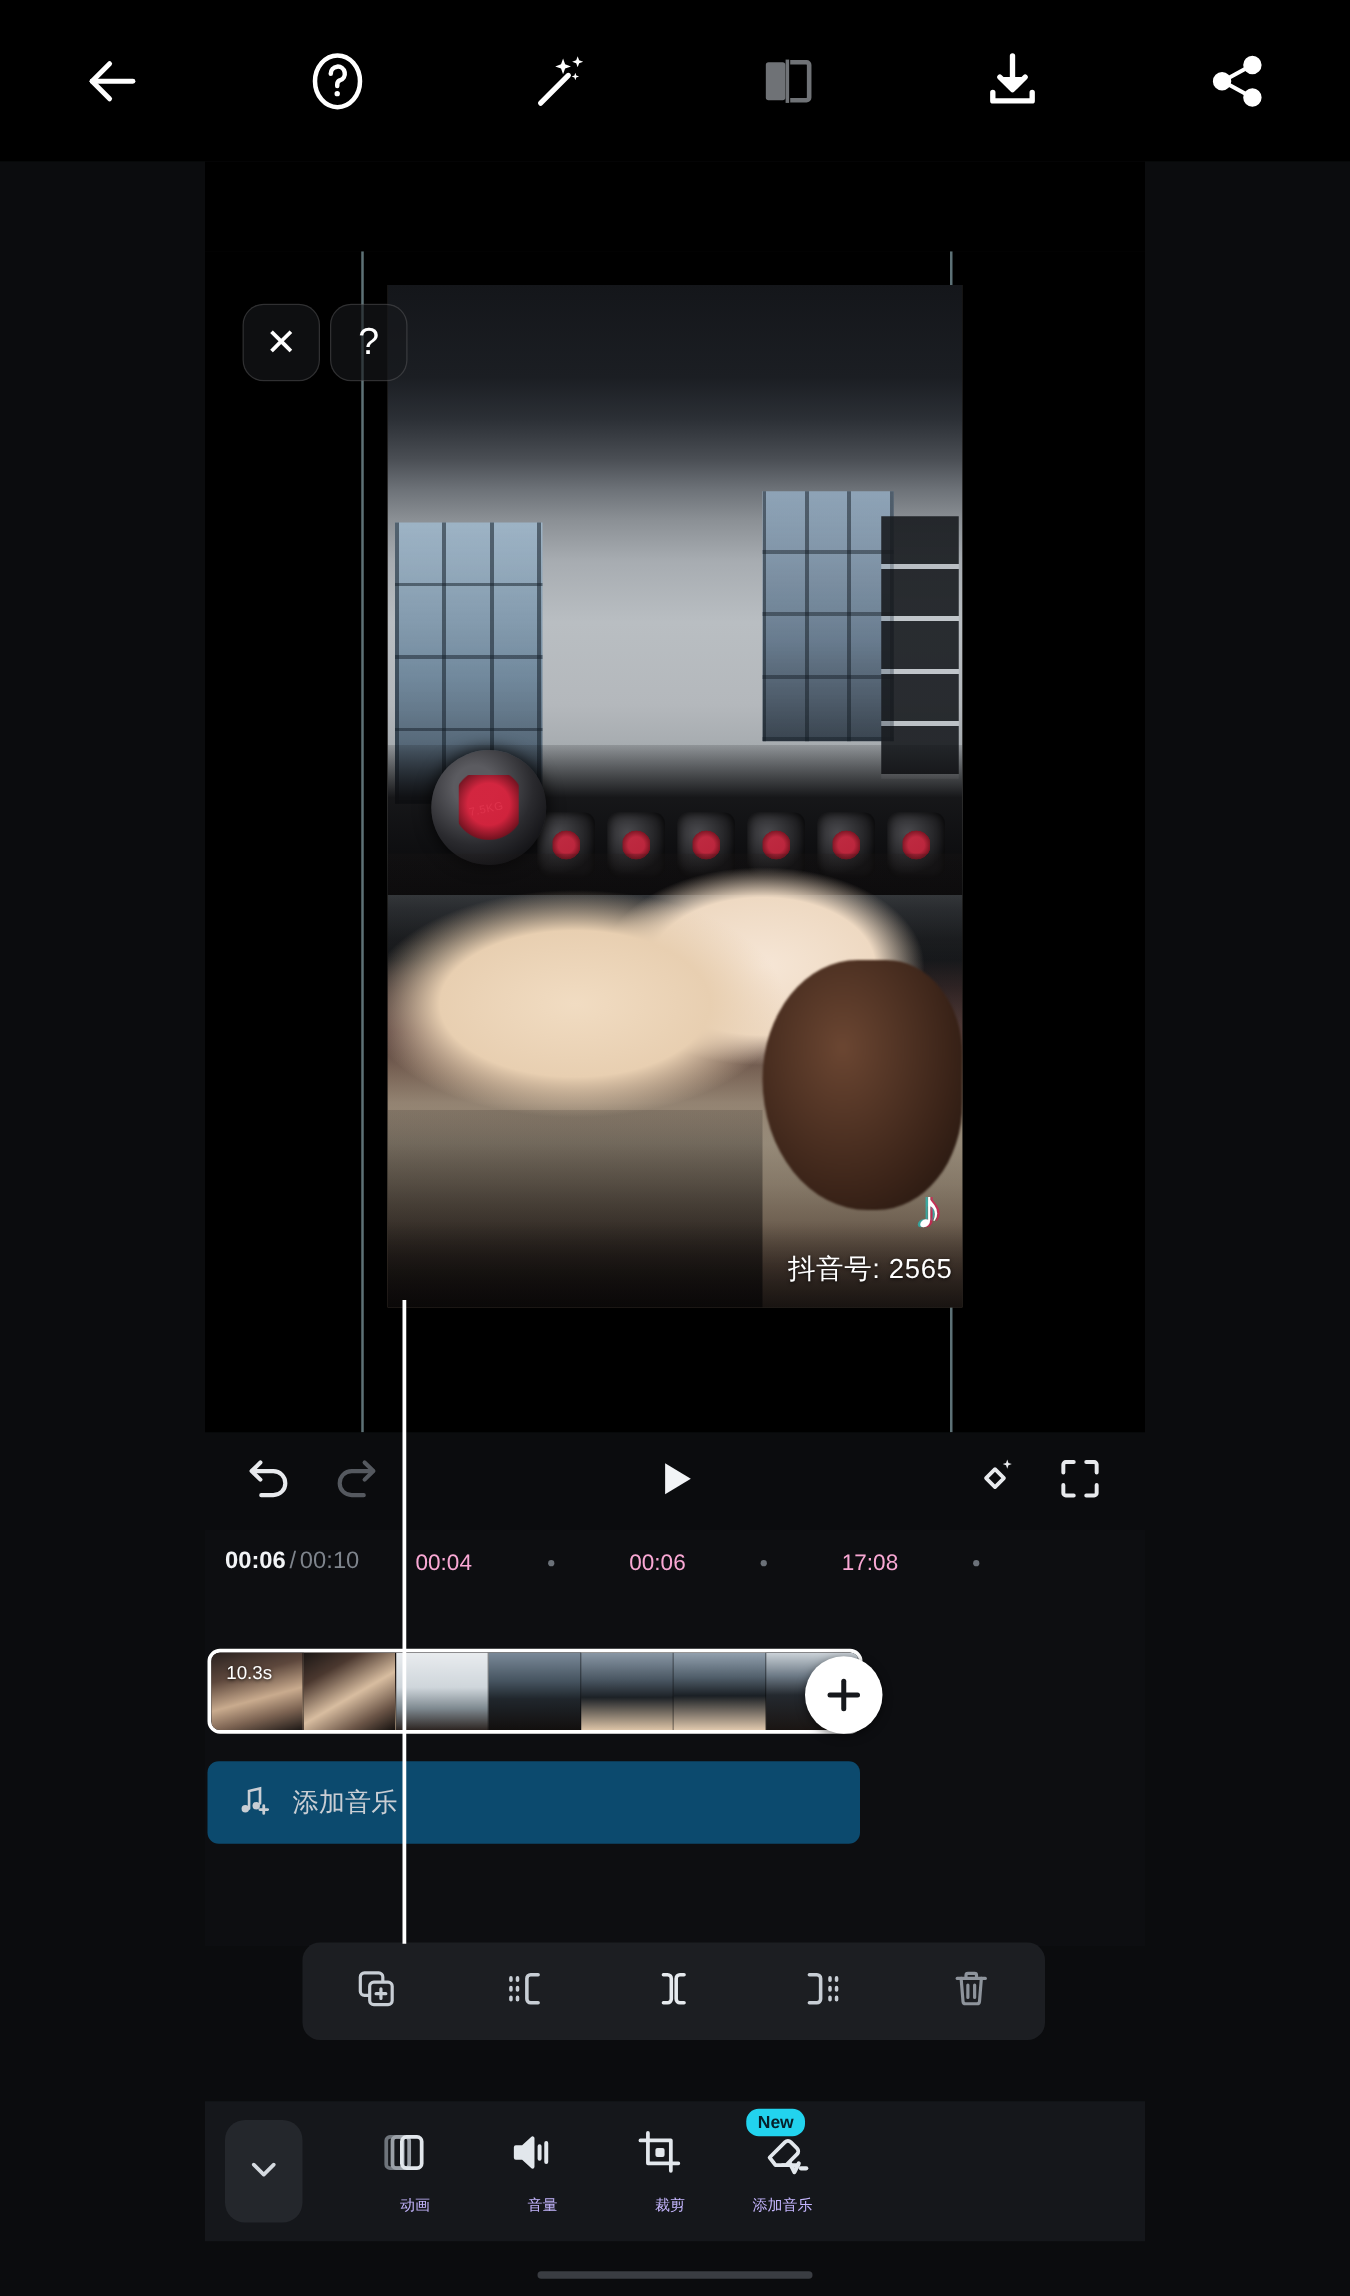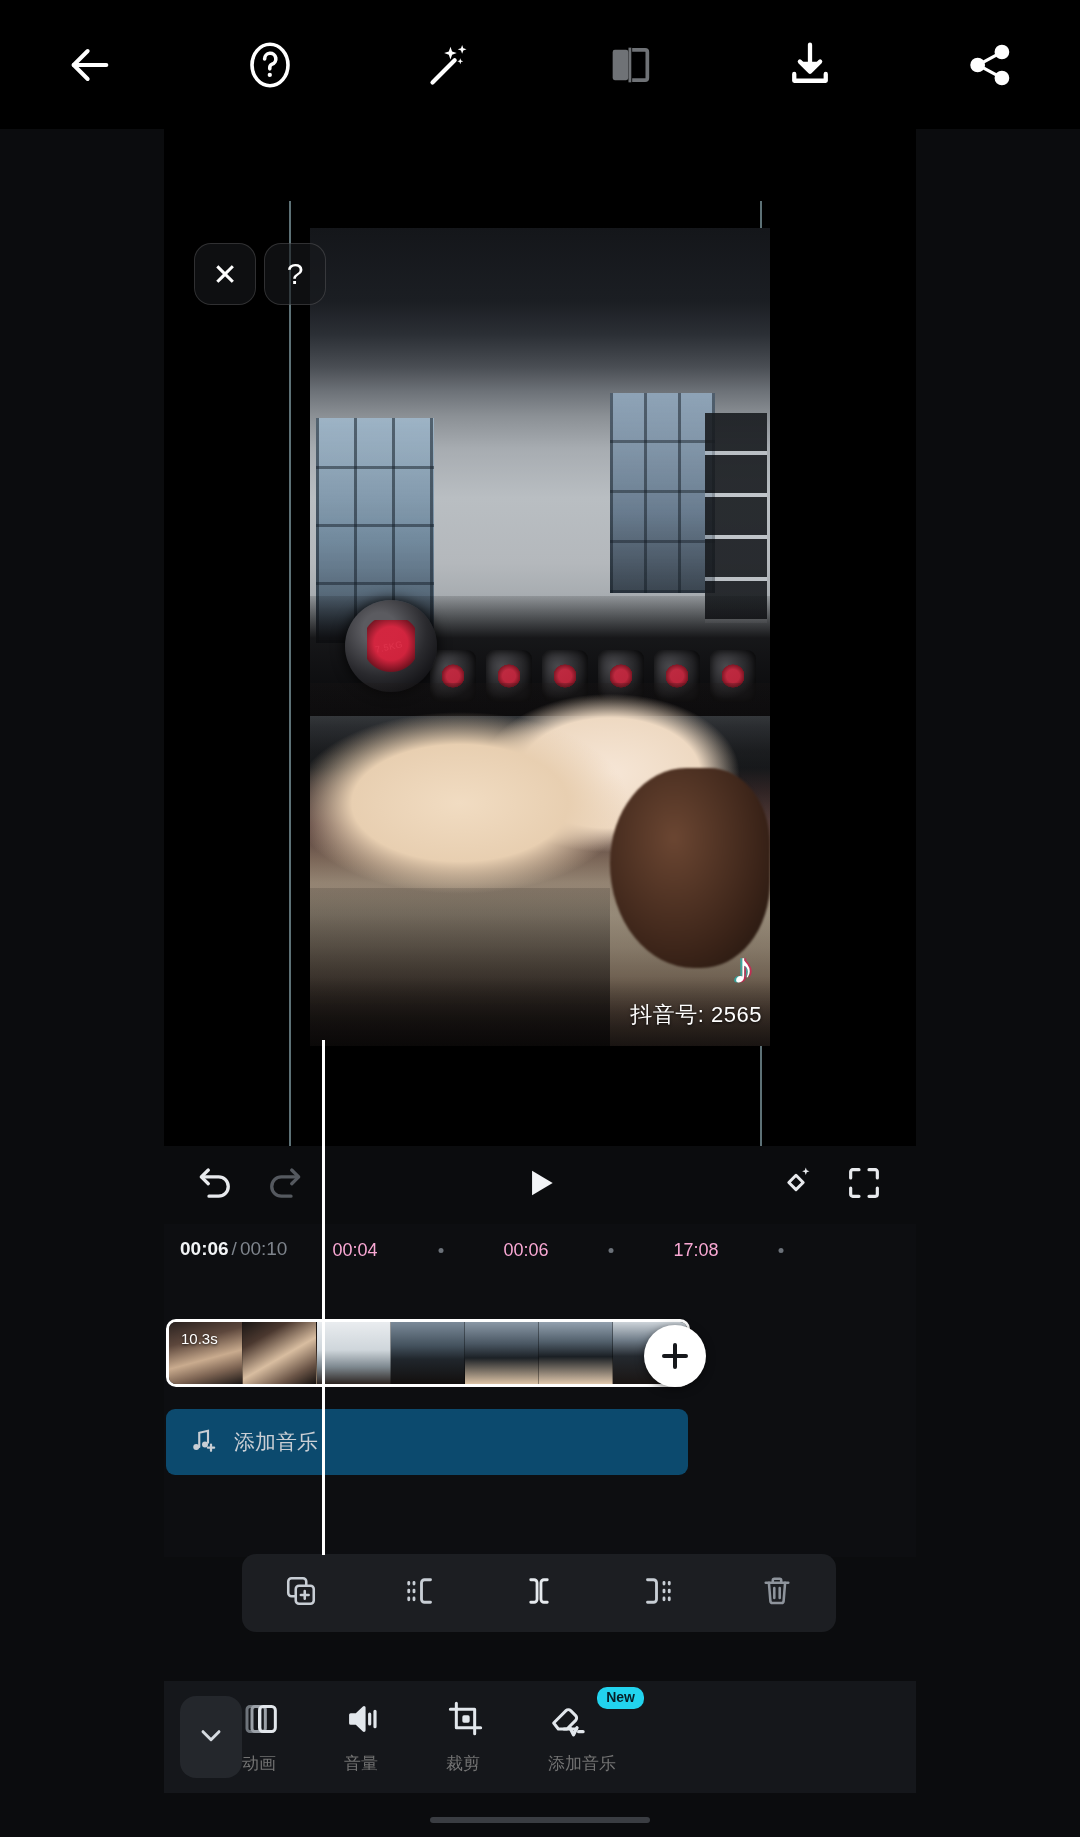--- a/index.html
+++ b/index.html
@@ -311,24 +311,24 @@
     margin-left: 16px;
     width: 62px; height: 82px;
     border-radius: 16px;
     background: #24272c;
     display: flex; align-items: center; justify-content: center;
     cursor: pointer; flex: 0 0 auto;
   }
   .nav-item {
     flex: 0 0 auto;
     width: 102px; height: 112px;
-    display: flex; flex-direction: column; align-items: flex-start; justify-content: center;
+    display: flex; flex-direction: column; align-items: flex-end; justify-content: center;
     gap: 9px; cursor: pointer; position: relative;
   }
-  .nav-item .lbl { font-size: 17px; color: #737373; white-space: nowrap; }
+  .nav-item .lbl { font-size: 12px; color: #c4b5fd; white-space: nowrap; }
   .nav-item.faded { opacity: .45; }
   .new-badge {
     position: absolute; top: 6px; right: 6px;
     background: #22d3ee; color: #06202a;
     font-size: 14px; font-weight: 700;
     padding: 2px 9px; border-radius: 10px;
     line-height: 1.25;
   }
   .home-ind {
     position: absolute; left: 50%; bottom: 14px;

